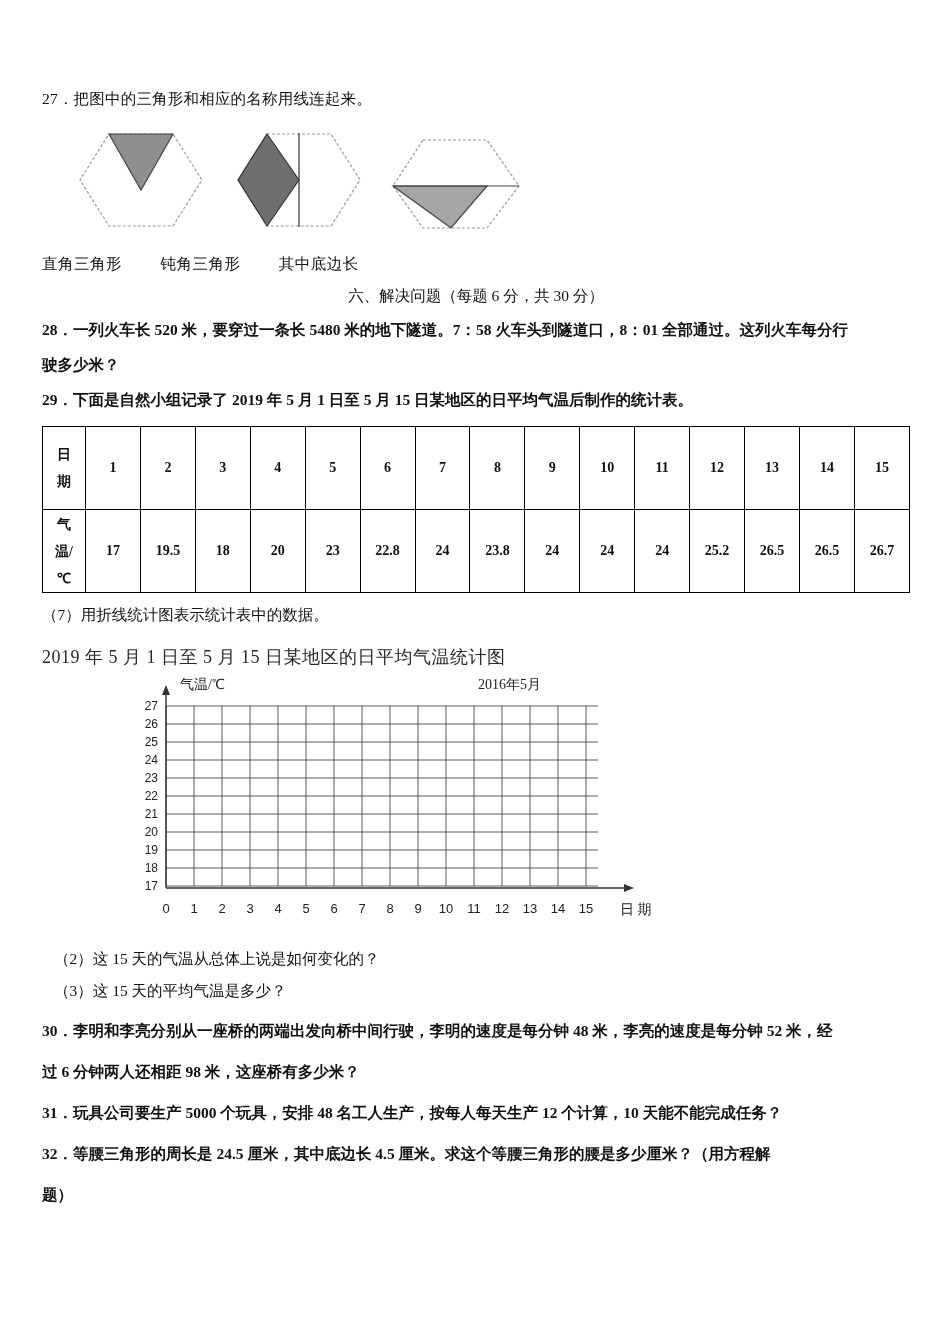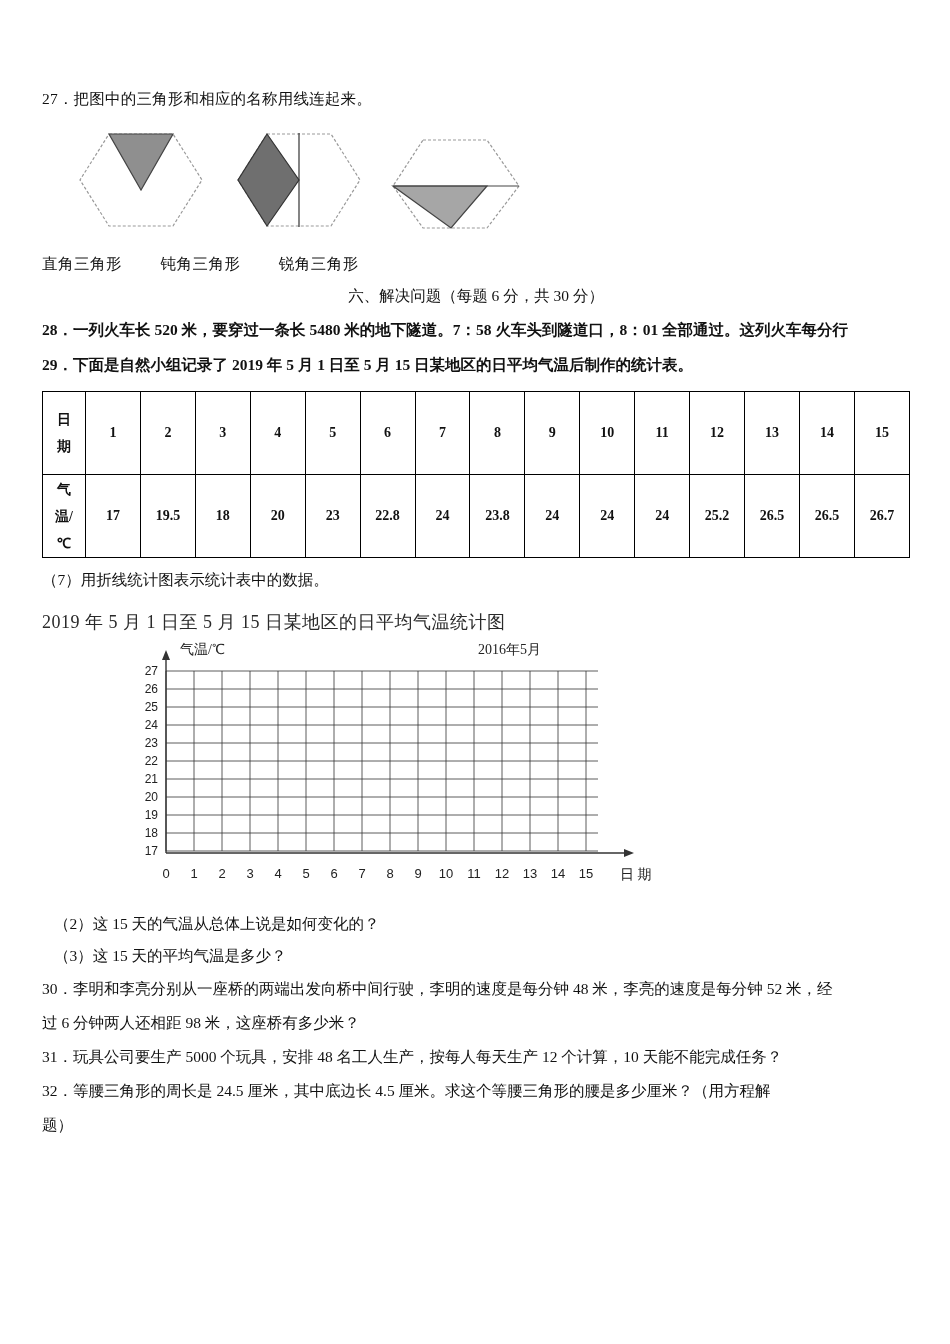--- a/index.html
+++ b/index.html
@@ -91,21 +91,22 @@
     margin-left:46px;
   }
   .sub-q{
     font-size:15.5px;
     line-height:32px;
     margin-left:12px;
   }
   .bottom-q{
     font-size:15.5px;
     line-height:34px;
-    font-weight:normal;
+    font-weight:bold;
+    margin-top:7px;
   }
 </style>
 </head>
 <body>
 
 <div class="page">
   <div class="content">
 
     <div class="q-line">27．把图中的三角形和相应的名称用线连起来。</div>
 
@@ -131,26 +132,27 @@
           <polygon points="36,12 100,12 132,58 100,100 36,100 6,58" fill="none" stroke="#999" stroke-width="1.2" stroke-dasharray="3,2"></polygon>
           <polygon points="6,58 100,58 64,100" fill="#a6a6a6" stroke="#444" stroke-width="1.2"></polygon>
           <line x1="6" y1="58" x2="132" y2="58" stroke="#444" stroke-width="1.1"></line>
         </svg>
       </div>
     </div>
 
     <div class="names-row">
       <span>直角三角形</span>
       <span>钝角三角形</span>
-      <span>锐角三角形</span>
+      <span>其中底边长</span>
     </div>
 
     <div class="sec-head">六、解决问题（每题 6 分，共 30 分）</div>
 
     <div class="para b">28．一列火车长 520 米，要穿过一条长 5480 米的地下隧道。7：58 火车头到隧道口，8：01 全部通过。这列火车每分行</div>
+    <div class="para b">驶多少米？</div>
 
     <div class="para b">29．下面是自然小组记录了 2019 年 5 月 1 日至 5 月 15 日某地区的日平均气温后制作的统计表。</div>
 
     <table class="stat">
       <tbody>
           <tr>
         <td class="hdr">日<br>期</td>
         <td>1</td>
         <td>2</td>
         <td>3</td>

